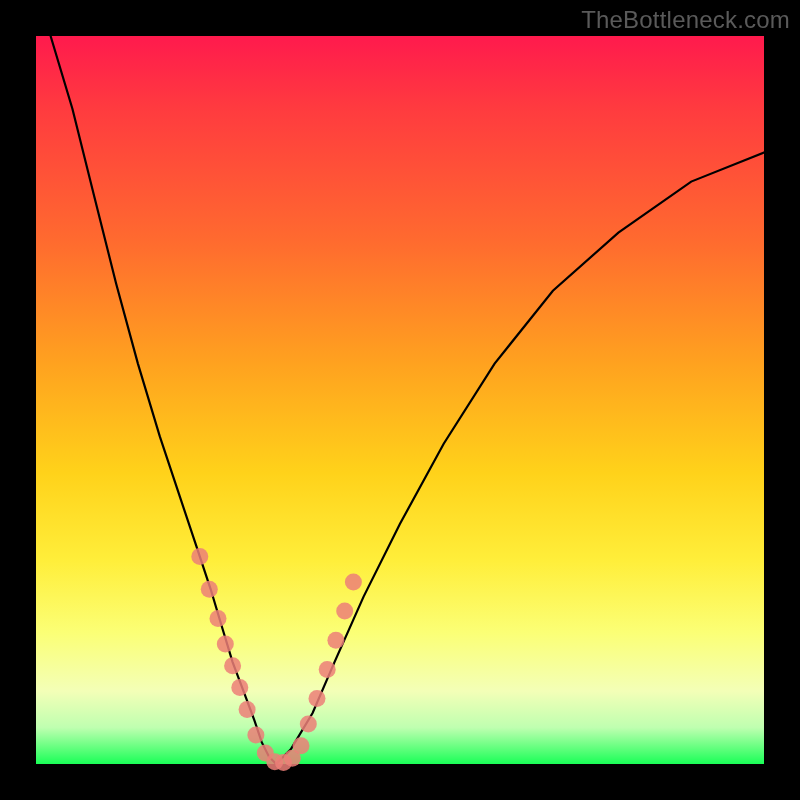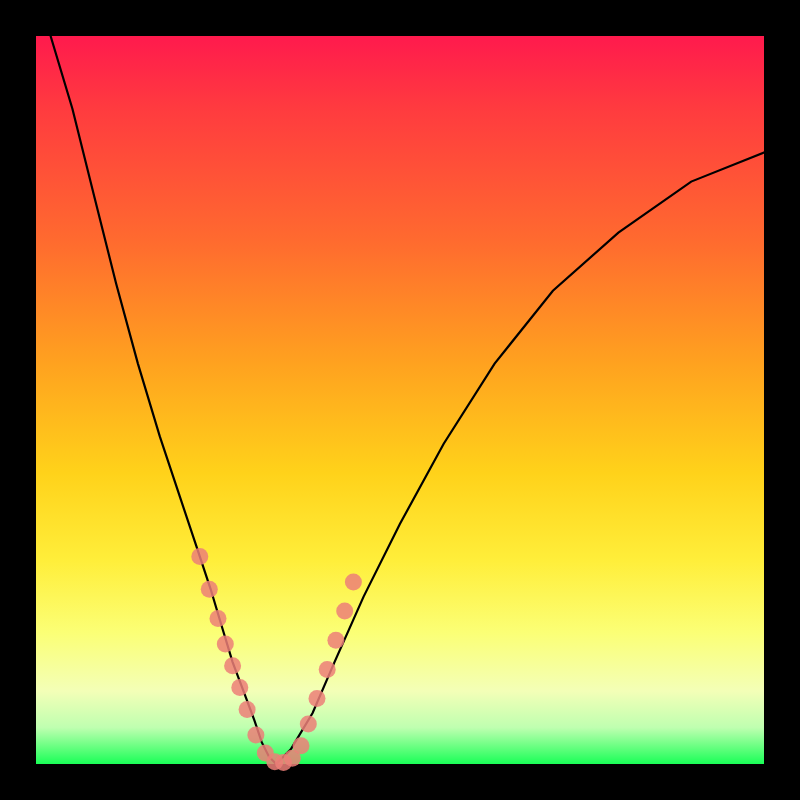--- a/index.html
+++ b/index.html
@@ -94,13 +94,14 @@
           <circle cx="265.0" cy="709.8" r="8.5" class="dot"></circle>
           <circle cx="272.3" cy="688.0" r="8.5" class="dot"></circle>
           <circle cx="281.0" cy="662.5" r="8.5" class="dot"></circle>
           <circle cx="291.2" cy="633.4" r="8.5" class="dot"></circle>
           <circle cx="299.9" cy="604.2" r="8.5" class="dot"></circle>
           <circle cx="308.7" cy="575.1" r="8.5" class="dot"></circle>
           <circle cx="317.4" cy="546.0" r="8.5" class="dot"></circle>
         </g>
     </svg>
   </div>
+  <div class="watermark">TheBottleneck.com</div>
 </div>
 
 </body></html>

